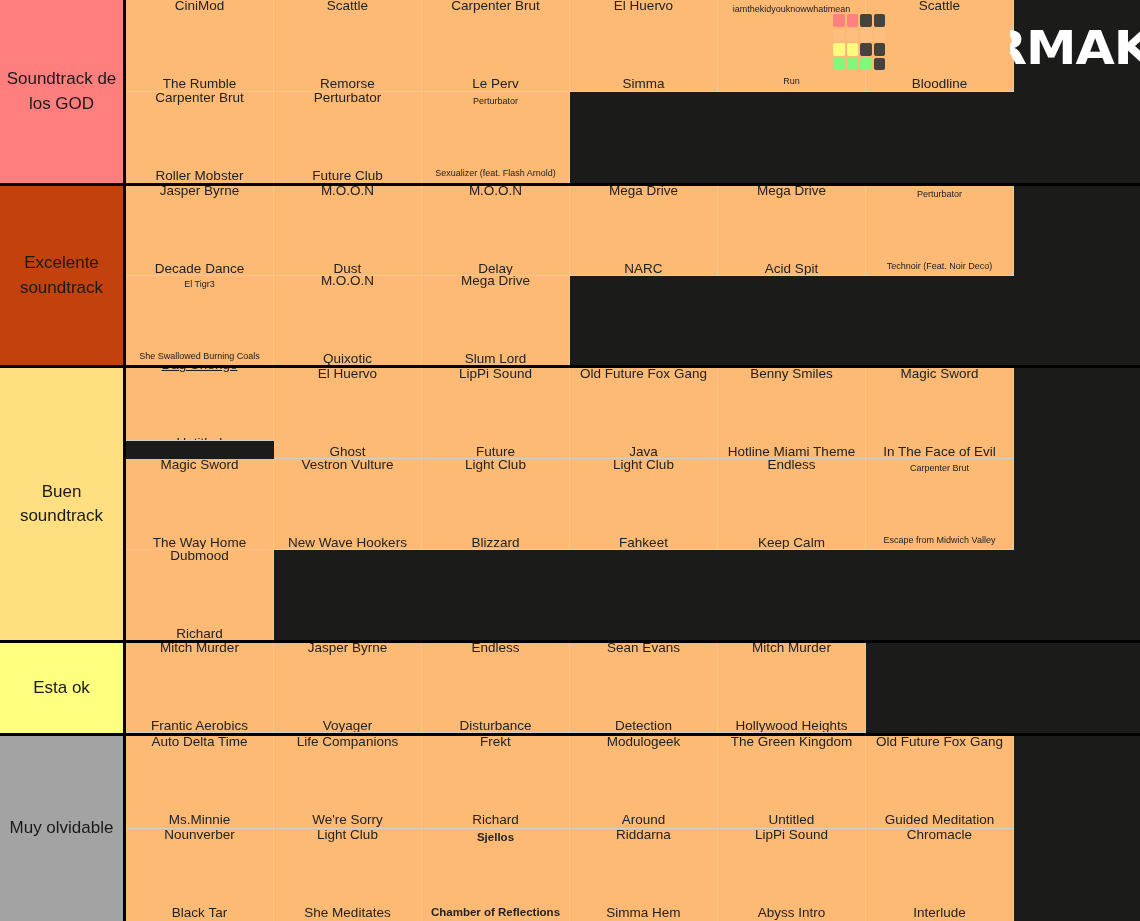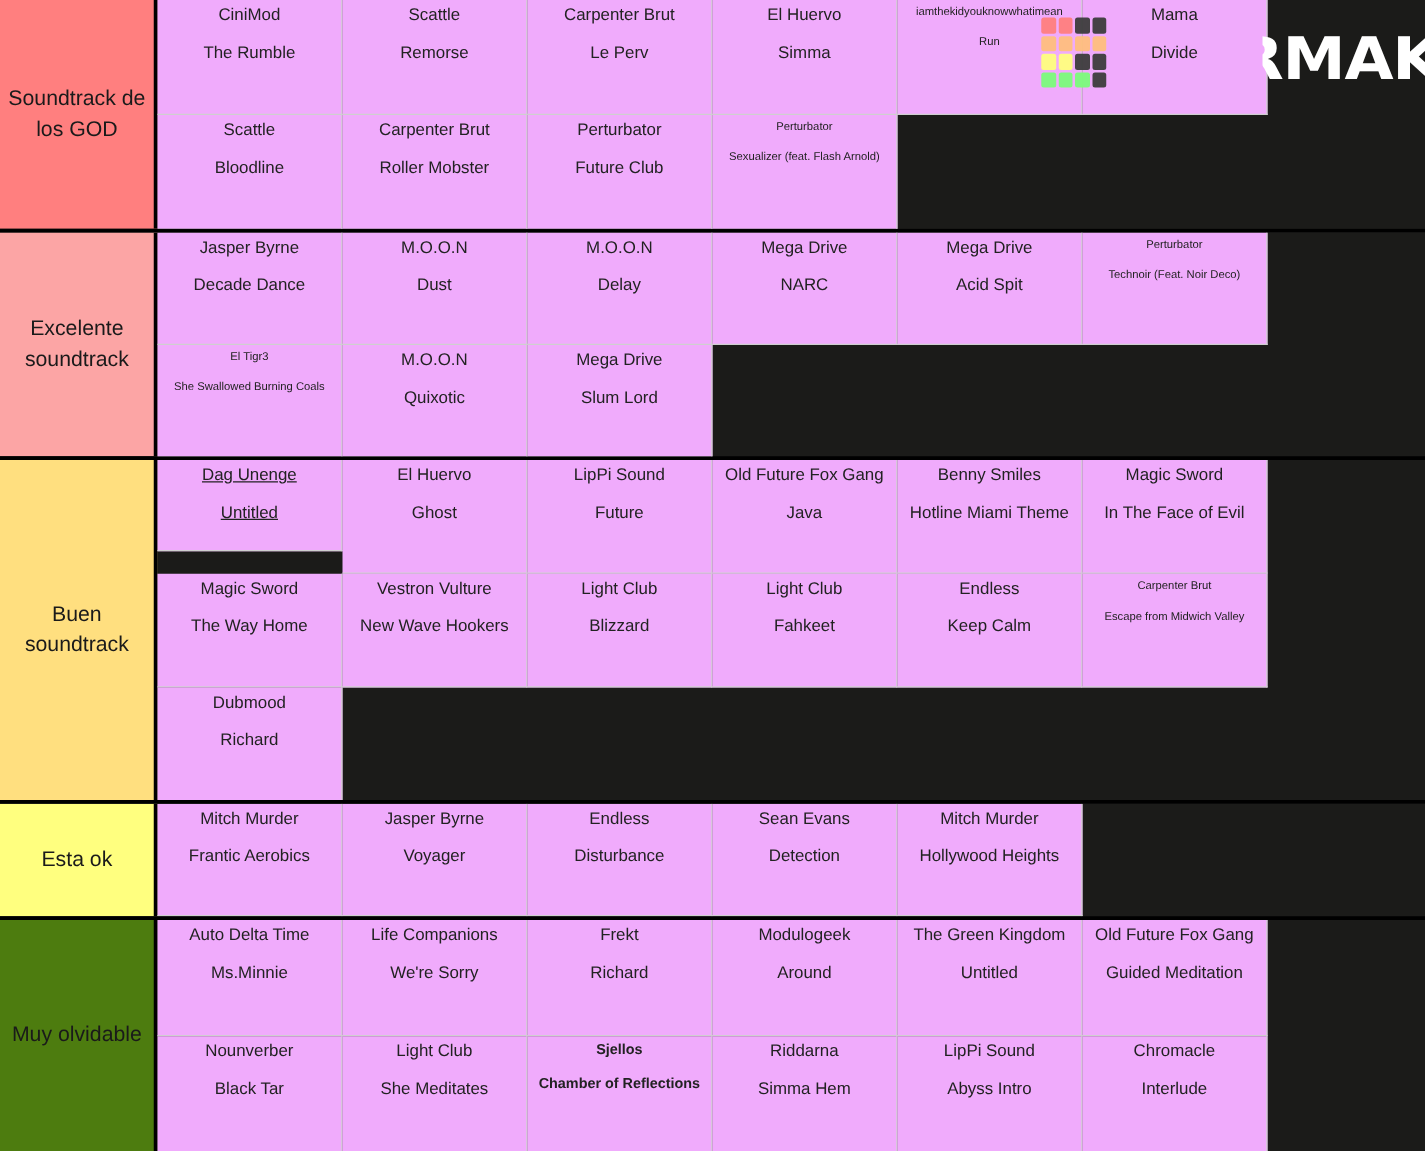--- a/index.html
+++ b/index.html
@@ -58,34 +58,35 @@
     flex-wrap: wrap;
     align-content: flex-start;
     background: #1b1b19;
     box-sizing: border-box;
   }
 
   .item-cell {
     width: 148px;
     min-width: 148px;
     flex: 0 0 148px;
-    background: #f0abfc;
+    background: #fdba74;
     border-right: 1px solid #cfcfcf;
     border-bottom: 1px solid #cfcfcf;
     box-sizing: border-box;
     display: flex;
     flex-direction: column;
     align-items: center;
-    justify-content: flex-start;
+    justify-content: center;
     text-align: center;
     padding: 4px 5px;
     color: #222222;
     font-size: 13.5px;
     line-height: 1.25;
     overflow: hidden;
+    gap: 48px;
   }
   .item-artist {
     display: block;
     margin-bottom: 13px;
   }
   .item-track {
     display: block;
   }
 
   
@@ -147,43 +148,39 @@
         </div>
         <div class="item-cell" style="height: 92px;">
           <span class="item-artist">El Huervo</span>
           <span class="item-track">Simma</span>
         </div>
         <div class="item-cell" style="height: 92px; font-size: 9px;">
           <span class="item-artist">iamthekidyouknowwhatimean</span>
           <span class="item-track">Run</span>
         </div>
         <div class="item-cell" style="height: 92px;">
-          <span class="item-artist">Mama</span>
-          <span class="item-track">Divide</span>
-        </div>
-        <div class="item-cell" style="height: 92px;">
           <span class="item-artist">Scattle</span>
           <span class="item-track">Bloodline</span>
         </div>
         <div class="item-cell" style="height: 92px;">
           <span class="item-artist">Carpenter Brut</span>
           <span class="item-track">Roller Mobster</span>
         </div>
         <div class="item-cell" style="height: 92px;">
           <span class="item-artist">Perturbator</span>
           <span class="item-track">Future Club</span>
         </div>
         <div class="item-cell" style="height: 92px; font-size: 9px;">
           <span class="item-artist">Perturbator</span>
           <span class="item-track">Sexualizer (feat. Flash Arnold)</span>
         </div>
       </div>
     </div>
     <div class="tier-row" style="height: 183px;">
-      <div class="tier-label" style="background: #fca5a5;">Excelente soundtrack</div>
+      <div class="tier-label" style="background: #c2410c;">Excelente soundtrack</div>
       <div class="tier-items">
         <div class="item-cell" style="height: 90px;">
           <span class="item-artist">Jasper Byrne</span>
           <span class="item-track">Decade Dance</span>
         </div>
         <div class="item-cell" style="height: 90px;">
           <span class="item-artist">M.O.O.N</span>
           <span class="item-track">Dust</span>
         </div>
         <div class="item-cell" style="height: 90px;">
@@ -292,21 +289,21 @@
           <span class="item-artist">Sean Evans</span>
           <span class="item-track">Detection</span>
         </div>
         <div class="item-cell" style="height: 90px;">
           <span class="item-artist">Mitch Murder</span>
           <span class="item-track">Hollywood Heights</span>
         </div>
       </div>
     </div>
     <div class="tier-row" style="height: 186px;">
-      <div class="tier-label" style="background: #4d7c0f;">Muy olvidable</div>
+      <div class="tier-label" style="background: #a3a3a3;">Muy olvidable</div>
       <div class="tier-items">
         <div class="item-cell" style="height: 93px;">
           <span class="item-artist">Auto Delta Time</span>
           <span class="item-track">Ms.Minnie</span>
         </div>
         <div class="item-cell" style="height: 93px;">
           <span class="item-artist">Life Companions</span>
           <span class="item-track">We're Sorry</span>
         </div>
         <div class="item-cell" style="height: 93px;">

